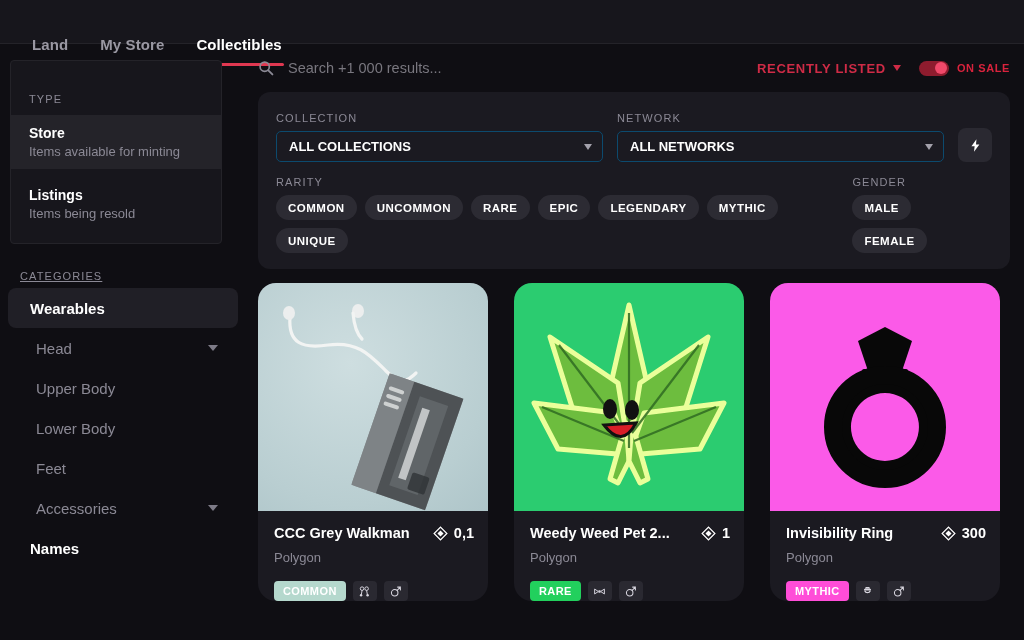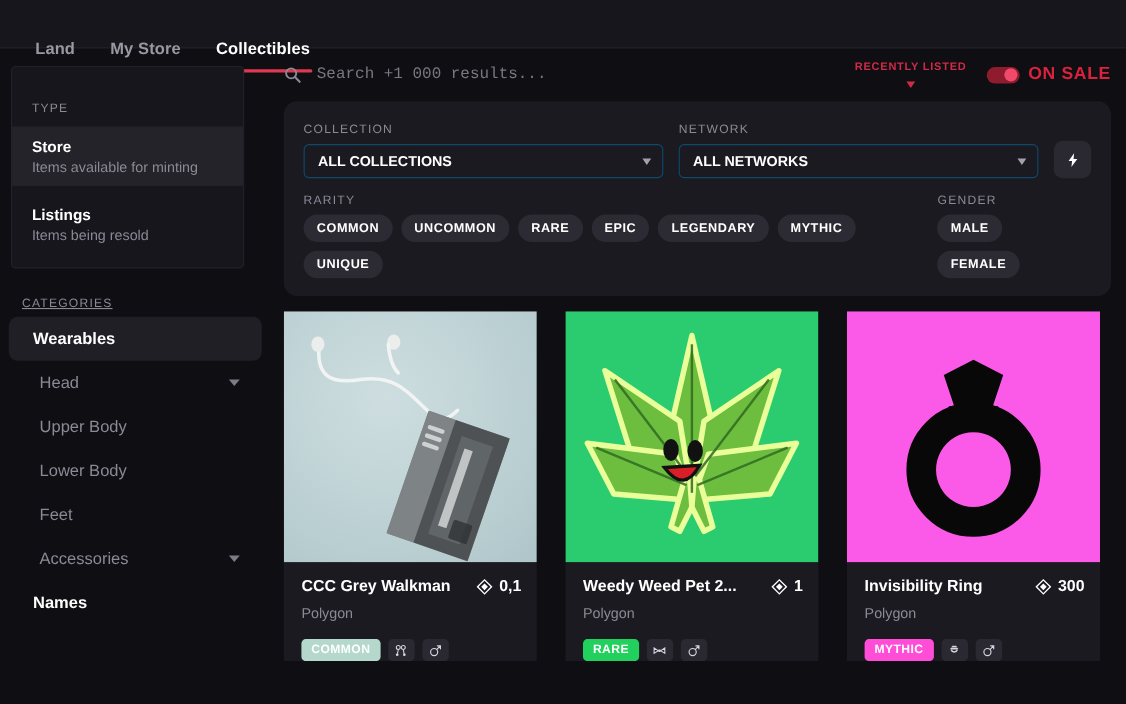--- a/index.html
+++ b/index.html
@@ -62,43 +62,42 @@
     border-right: 5px solid transparent; border-top: 6px solid #7d7b87;
   }
 
   
   .main { position: absolute; left: 246px; top: 44px; width: 778px; height: 596px; }
 
   .searchbar {
     position: relative; height: 48px; display: flex; align-items: center;
     padding: 0 14px 0 12px;
   }
-  .search-wrap { display: flex; align-items: center; flex: 1; cursor: text; font-family: Liberation Mono, monospace; }
+  .search-wrap { display: flex; align-items: center; flex: 1; cursor: text; }
   .search-icon { width: 16px; height: 16px; margin-right: 14px; flex: none; }
   .search-ph { font-size: 14.5px; color: #79777f; }
   .sort {
     display: flex; align-items: center; gap: 7px; margin-right: 18px;
-    font-size: 10px; font-weight: bold; color: #cf2b46; letter-spacing: .7px;
+    font-size: 13px; font-weight: bold; color: #cf2b46; letter-spacing: .7px;
     cursor: pointer;
-    flex-direction: column;
   }
   .sort .chev-r {
     width: 0; height: 0; border-left: 4.5px solid transparent;
     border-right: 4.5px solid transparent; border-top: 6px solid #cf2b46;
   }
   .onsale { display: flex; align-items: center; gap: 8px; cursor: pointer; }
   .toggle {
     width: 30px; height: 15px; border-radius: 8px; background: #8e1c2e;
     position: relative;
   }
   .toggle::after {
     content: ""; position: absolute; top: 1.5px; right: 1.5px;
     width: 12px; height: 12px; border-radius: 50%; background: #f0496a;
   }
-  .onsale-label { font-size: 16px; font-weight: bold; color: #d9233d; letter-spacing: .6px; }
+  .onsale-label { font-size: 11px; font-weight: bold; color: #d9233d; letter-spacing: .6px; }
 
   
   .filters {
     margin: 0 14px 0 12px; background: #1b1a21; border-radius: 12px;
     padding: 14px 18px 16px 18px; position: relative;
   }
   .flabel {
     font-size: 11px; letter-spacing: 1.1px; color: #8b8995;
     text-transform: uppercase; margin-bottom: 7px;
   }
@@ -127,21 +126,21 @@
   .pill {
     height: 25px; padding: 0 12px; border-radius: 13px; background: #2c2b33;
     display: flex; align-items: center; font-size: 11.5px; font-weight: bold;
     color: #ffffff; letter-spacing: .5px; cursor: pointer; white-space: nowrap;
   }
   .gender-block { text-align: left; }
 
   
   .cards { display: flex; gap: 26px; padding: 14px 14px 0 12px; }
   .card {
-    width: 230px; background: #1b1a21; border-radius: 0;
+    width: 230px; background: #1b1a21; border-radius: 18px;
     overflow: hidden; cursor: pointer; position: relative;
   }
   .thumb { width: 230px; height: 228px; position: relative; overflow: hidden; }
   .card-body { padding: 14px 14px 0 16px; }
   .card-top { display: flex; align-items: center; justify-content: space-between; }
   .card-title {
     font-size: 14.5px; font-weight: bold; color: #ffffff;
     white-space: nowrap; overflow: hidden; max-width: 148px;
   }
   .price { display: flex; align-items: flex-end; gap: 6px; flex: none; }

